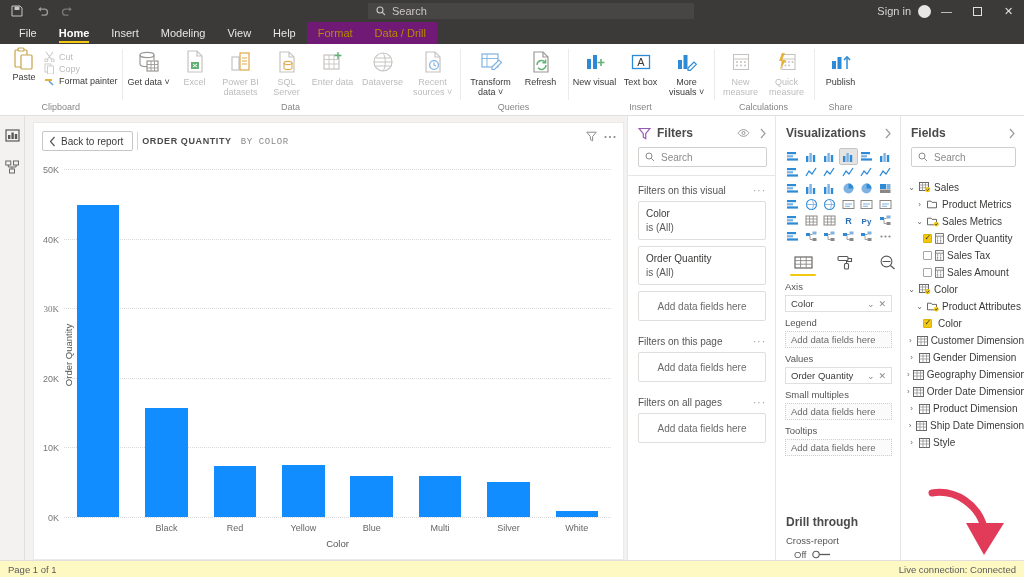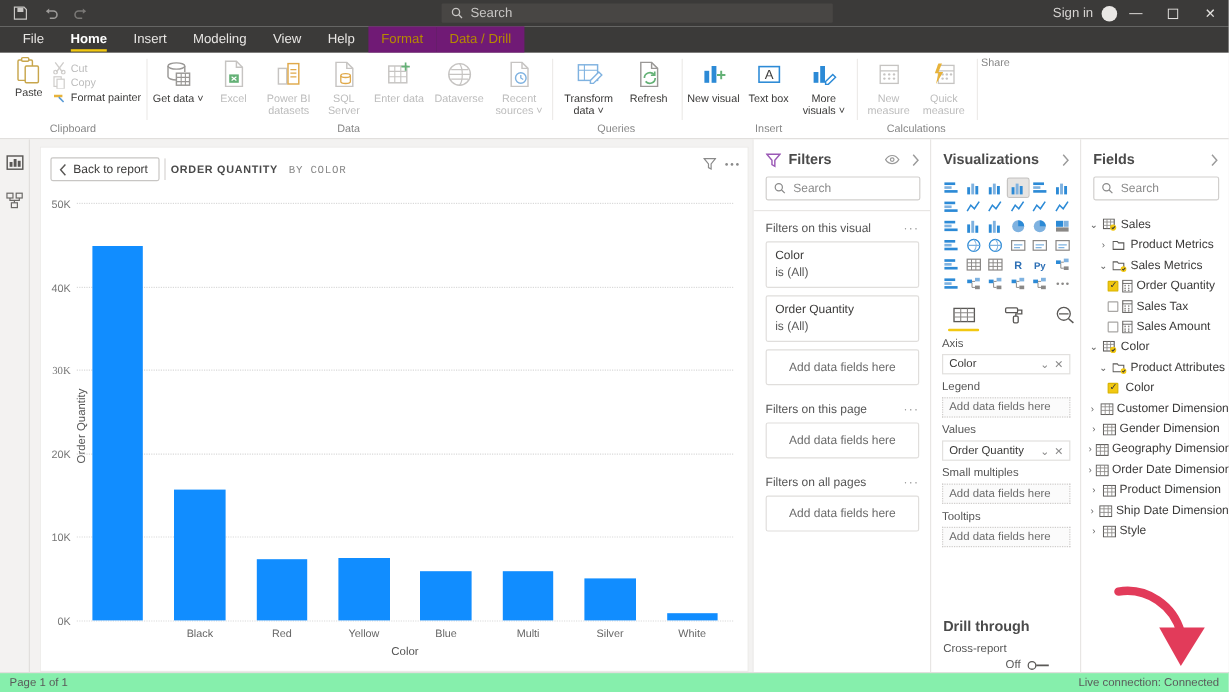--- a/index.html
+++ b/index.html
@@ -159,40 +159,40 @@
   .well-label { font-size:9.5px; color:#555; padding:5px 8px 3px 9px; }
   .well-box {
     margin:0 8px 0 9px; border:1px dotted #cfcdcb; background:#fbfbfb; height:17px;
     display:flex; align-items:center; padding:0 5px; font-size:9.5px; color:#6b6b6b;
   }
   .well-box.filled { border:1px solid #e2e0de; background:#fff; color:#3b3a39; justify-content:space-between; }
   .well-box .ctl { display:flex; gap:4px; align-items:center; color:#8a8a8a; font-size:9px; }
   .drill-h { font-size:12px; font-weight:bold; color:#4a4a4a; padding:8px 0 4px 10px; }
   .drill-sub { font-size:9.5px; color:#555; padding:2px 0 3px 10px; }
   .toggle-row { display:flex; align-items:center; gap:5px; padding:0 0 0 18px; }
-  .toggle-row .tl { font-size:9.5px; color:#5a5a5a;margin-left:44px; }
+  .toggle-row .tl { font-size:9.5px; color:#5a5a5a; }
   .tgl { width:20px; height:9px; display:flex; align-items:center; }
 
   
   .fieldspane { width:124px; }
   .tree { padding:6px 0 0 2px; }
   .trow { display:flex; align-items:center; gap:3px; height:17px; padding-left:4px; font-size:10px;
           color:#3b3a39; white-space:nowrap; }
   .chev { width:9px; display:flex; align-items:center; justify-content:center; color:#6b6b6b;
           font-size:8px; }
   .cbox { width:9px; height:9px; border:1px solid #a8a6a4; background:#fff; border-radius:1px; flex:none; }
   .cbox.on { background:#f2c811; border-color:#d9b400; position:relative; }
   .cbox.on::after { content:"✓"; position:absolute; left:0.5px; top:-2.5px; font-size:8px; color:#3b3a39; }
 
   
   .annot { position:absolute; right:6px; bottom:16px; pointer-events:none; }
 
   
   .statusbar {
-    height:17px; background:#86efac; border-top:1px solid #e1dfdd; display:flex; align-items:center;
+    height:17px; background:#fef9c3; border-top:1px solid #e1dfdd; display:flex; align-items:center;
     padding:0 8px; font-size:9.5px; color:#5a5a5a; flex:none;
   }
   .statusbar .right { margin-left:auto; }
 </style>
 </head>
 <body>
 
 <div class="app">
 
   <div class="titlebar">
@@ -477,20 +477,33 @@
               </svg>
           </span>
           <span class="lbl">Quick measure</span>
         </div>
       </div>
       <div class="rg-label">Calculations</div>
     </div>
 
 
     <div class="rgroup">
+      <div class="rg-items">
+        <div class="ritem">
+          <span class="gl">
+            <svg width="24" height="24" viewBox="0 0 24 24">
+                <rect x="3" y="11" width="4" height="8" fill="#2c8ad6"></rect>
+                <rect x="8.5" y="7" width="4" height="12" fill="#2c8ad6"></rect>
+                <path d="M18 19V7" stroke="#2c8ad6" stroke-width="1.5"></path>
+                <path d="M15 10l3-3.2 3 3.2" fill="none" stroke="#2c8ad6" stroke-width="1.5"></path>
+              </svg>
+          </span>
+          <span class="lbl">Publish</span>
+        </div>
+      </div>
       <div class="rg-label">Share</div>
     </div>
   </div>
 
   <div class="body">
 
     <div class="leftbar">
       <div class="lb-ic sel">
         <svg width="15" height="15" viewBox="0 0 15 15">
             <rect x="1" y="2" width="13" height="11" fill="none" stroke="#5a5856" stroke-width="1.2"></rect>

